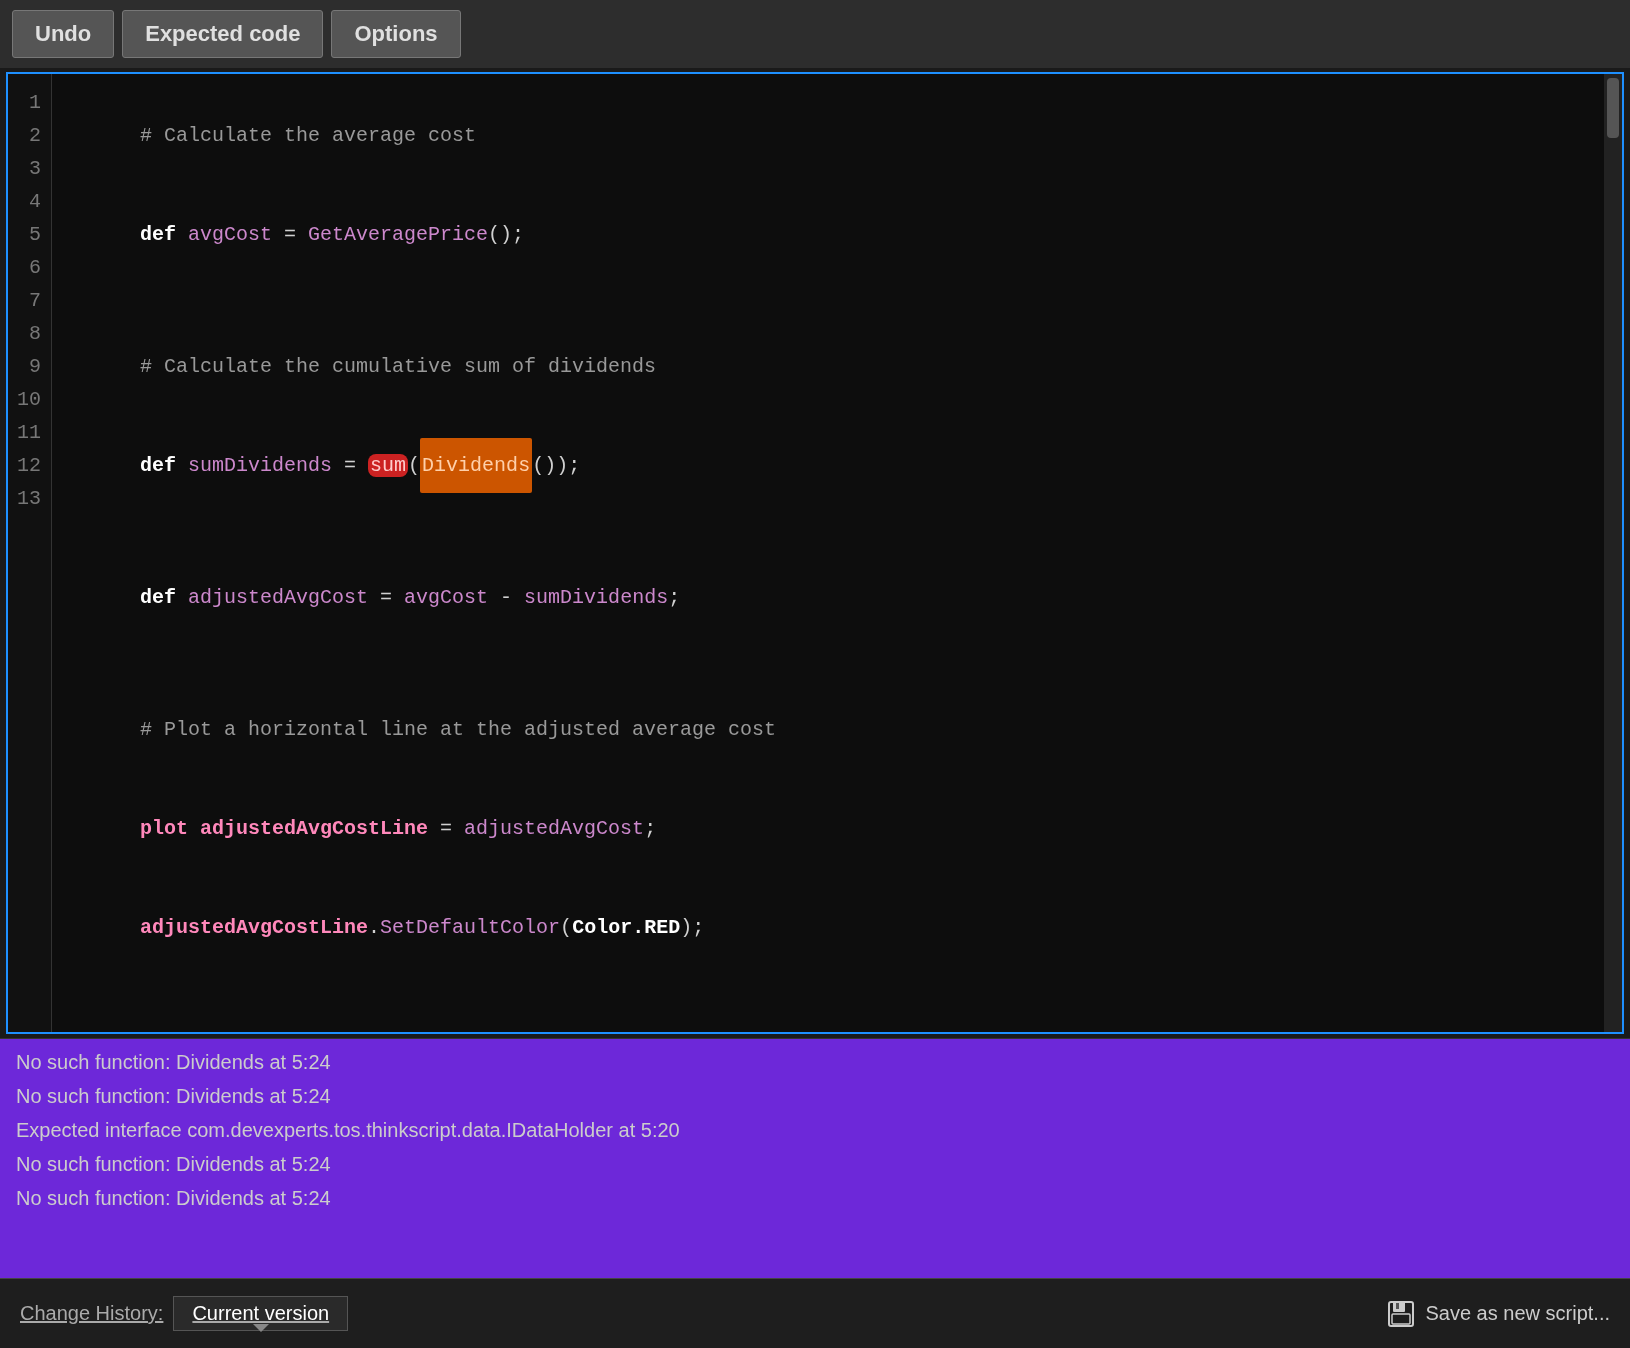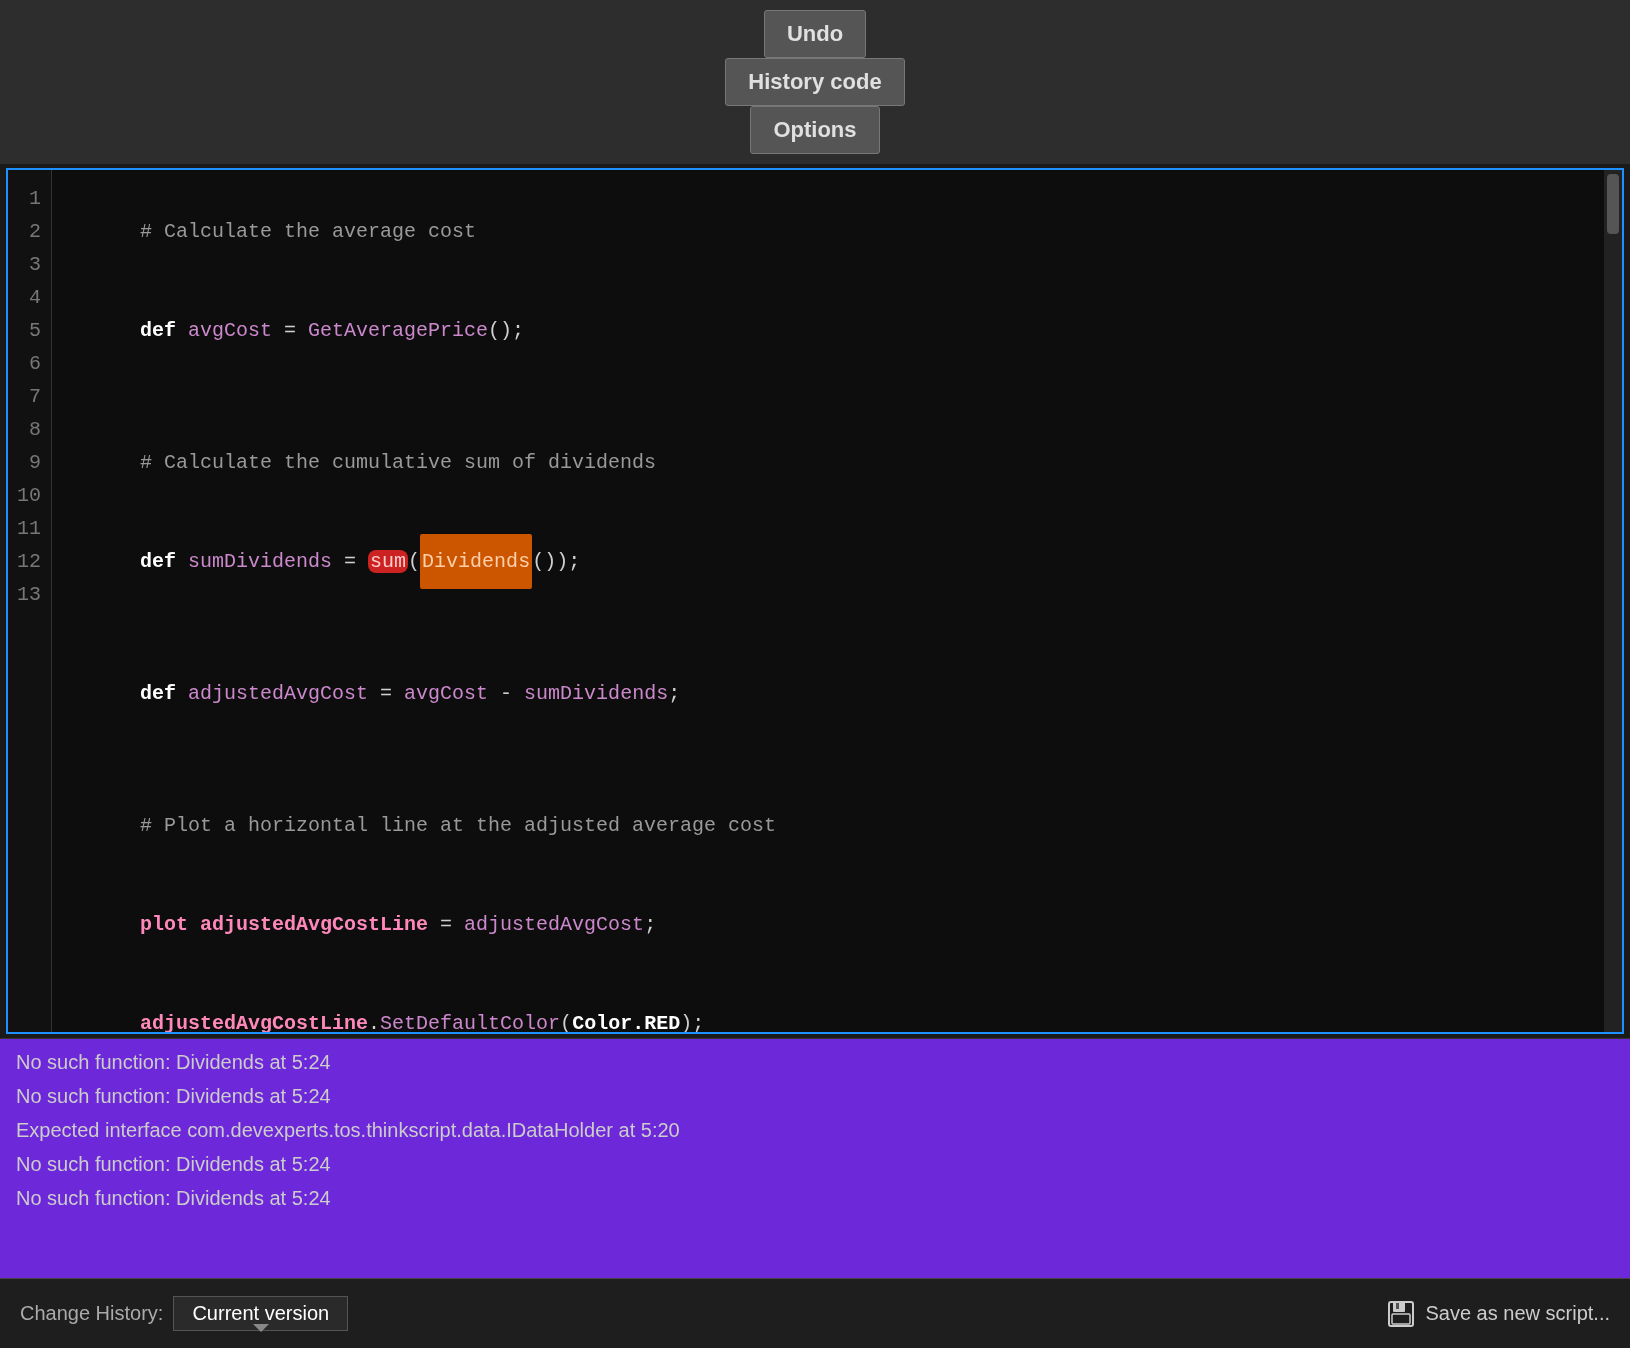--- a/index.html
+++ b/index.html
@@ -14,25 +14,25 @@
       background: #1a1a1a;
       font-family: 'Courier New', Courier, monospace;
       overflow: hidden;
       display: flex;
       flex-direction: column;
     }
 
     
     .toolbar {
       display: flex;
-      align-items: center;
+      align-items: flex-end;
       background: #2d2d2d;
       padding: 10px 12px;
-      flex-shrink: 0;
-      flex-direction: column;
+      gap: 8px;
+      flex-shrink: 0;
     }
 
     .toolbar-btn {
       background: #555;
       color: #e0e0e0;
       border: 1px solid #777;
       padding: 10px 22px;
       font-size: 22px;
       font-weight: bold;
       cursor: pointer;
@@ -154,20 +154,21 @@
       height: 70px;
     }
 
     .status-left {
       display: flex;
       align-items: center;
       gap: 10px;
       color: #aaa;
       font-size: 20px;
       font-family: Arial, sans-serif;
+      text-decoration: underline;
     }
 
     .status-tab {
       color: #fff;
       background: #2a2a2a;
       border: 1px solid #555;
       padding: 5px 18px;
       font-size: 20px;
       font-family: Arial, sans-serif;
       cursor: pointer;
@@ -199,21 +200,21 @@
       width: 28px;
       height: 28px;
       flex-shrink: 0;
     }
   </style>
 </head>
 <body>
 
 <div class="toolbar">
   <button class="toolbar-btn">Undo</button>
-  <button class="toolbar-btn">History code</button>
+  <button class="toolbar-btn">Expected code</button>
   <button class="toolbar-btn">Options</button>
 </div>
 
 <div class="editor-container">
   <div class="line-numbers">
     <span>1</span>
     <span>2</span>
     <span>3</span>
     <span>4</span>
     <span>5</span>

